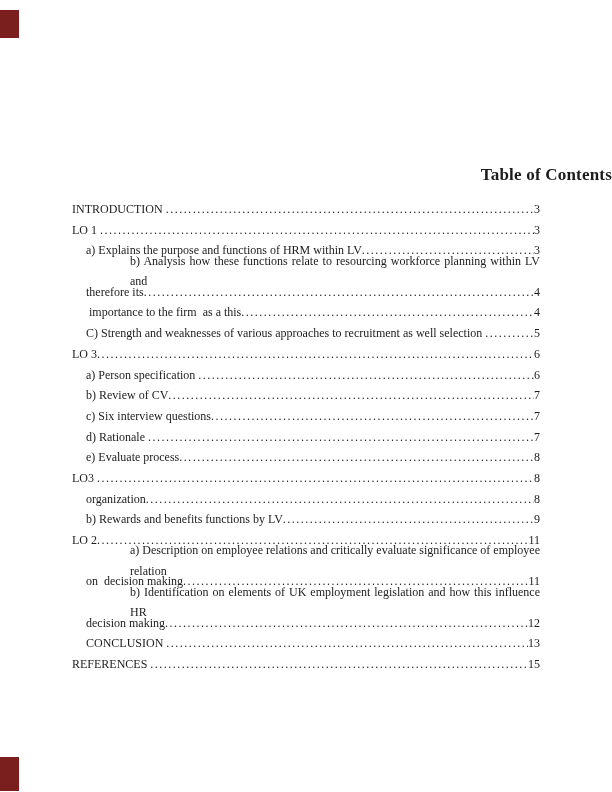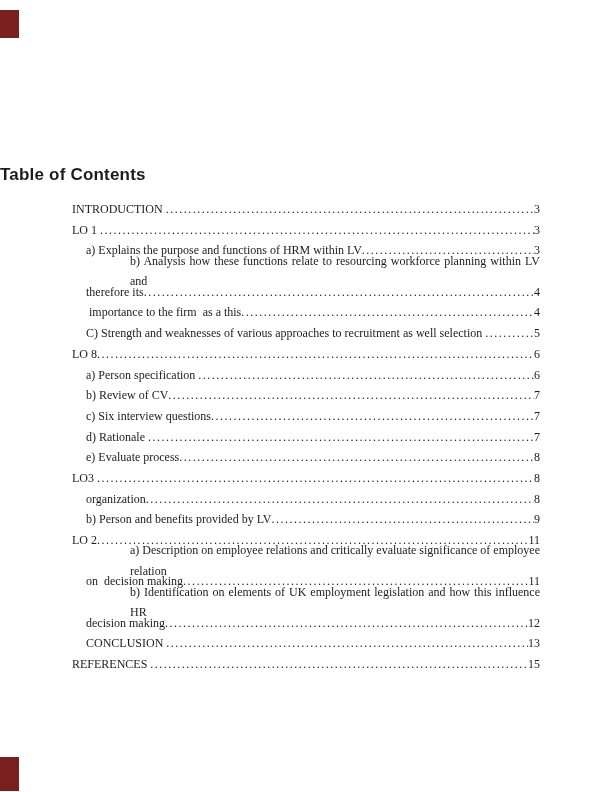--- a/index.html
+++ b/index.html
@@ -16,22 +16,22 @@
     left: 0;
     width: 19px;
   }
   .corner-mark.top { top: 10px; height: 28px; }
   .corner-mark.bottom { top: 757px; height: 34px; }
   .doc-title {
     position: absolute;
     top: 165px;
     left: 0;
     right: 0;
-    text-align: left;
-    font-family: Liberation Sans, sans-serif;
+    text-align: right;
+    font-family: Liberation Serif, serif;
     font-weight: bold;
     font-size: 17px;
     letter-spacing: 0.2px;
   }
   .toc {
     position: absolute;
     top: 199px;
     left: 72px;
     width: 468px;
   }
@@ -74,29 +74,29 @@
   <div class="doc-title">Table of Contents</div>
 
   <div class="toc">
       <div class="toc-row"><span class="toc-text">INTRODUCTION </span><span class="leader" style="color: rgb(28, 28, 28);"></span><span class="page-num">3</span></div>
       <div class="toc-row"><span class="toc-text">LO 1 </span><span class="leader" style="color: rgb(28, 28, 28);"></span><span class="page-num">3</span></div>
       <div class="toc-row indent-1"><span class="toc-text">a) Explains the purpose and functions of HRM within LV</span><span class="leader" style="color: rgb(28, 28, 28);"></span><span class="page-num">3</span></div>
       <div class="toc-row indent-1 justify"><span class="toc-text">b) Analysis how these functions relate to  resourcing workforce planning within LV and</span></div>
       <div class="toc-row indent-1"><span class="toc-text">therefore its</span><span class="leader" style="color: rgb(28, 28, 28);"></span><span class="page-num">4</span></div>
       <div class="toc-row indent-1"><span class="toc-text"> importance to the firm  as a this</span><span class="leader" style="color: rgb(28, 28, 28);"></span><span class="page-num">4</span></div>
       <div class="toc-row indent-1"><span class="toc-text">C) Strength and weaknesses of various approaches to recruitment as well selection </span><span class="leader" style="color: rgb(28, 28, 28);"></span><span class="page-num">5</span></div>
-      <div class="toc-row"><span class="toc-text">LO 8</span><span class="leader" style="color: rgb(28, 28, 28);"></span><span class="page-num">6</span></div>
+      <div class="toc-row"><span class="toc-text">LO 3</span><span class="leader" style="color: rgb(28, 28, 28);"></span><span class="page-num">6</span></div>
       <div class="toc-row indent-1"><span class="toc-text">a) Person specification </span><span class="leader" style="color: rgb(28, 28, 28);"></span><span class="page-num">6</span></div>
       <div class="toc-row indent-1"><span class="toc-text">b) Review of CV</span><span class="leader" style="color: rgb(28, 28, 28);"></span><span class="page-num">7</span></div>
       <div class="toc-row indent-1"><span class="toc-text">c) Six interview questions</span><span class="leader" style="color: rgb(28, 28, 28);"></span><span class="page-num">7</span></div>
       <div class="toc-row indent-1"><span class="toc-text">d) Rationale </span><span class="leader" style="color: rgb(28, 28, 28);"></span><span class="page-num">7</span></div>
       <div class="toc-row indent-1"><span class="toc-text">e) Evaluate process</span><span class="leader" style="color: rgb(28, 28, 28);"></span><span class="page-num">8</span></div>
       <div class="toc-row"><span class="toc-text">LO3 </span><span class="leader" style="color: rgb(28, 28, 28);"></span><span class="page-num">8</span></div>
       <div class="toc-row indent-1"><span class="toc-text">organization</span><span class="leader" style="color: rgb(28, 28, 28);"></span><span class="page-num">8</span></div>
-      <div class="toc-row indent-1"><span class="toc-text">b) Person and benefits provided by LV</span><span class="leader" style="color: rgb(28, 28, 28);"></span><span class="page-num">9</span></div>
+      <div class="toc-row indent-1"><span class="toc-text">b) Rewards and benefits functions by LV</span><span class="leader" style="color: rgb(28, 28, 28);"></span><span class="page-num">9</span></div>
       <div class="toc-row"><span class="toc-text">LO 2</span><span class="leader" style="color: rgb(28, 28, 28);"></span><span class="page-num">11</span></div>
       <div class="toc-row indent-1 justify"><span class="toc-text">a) Description on employee relations and critically evaluate significance of employee relation</span></div>
       <div class="toc-row indent-1"><span class="toc-text">on  decision making</span><span class="leader" style="color: rgb(28, 28, 28);"></span><span class="page-num">11</span></div>
       <div class="toc-row indent-1 justify"><span class="toc-text">b) Identification on elements of UK employment legislation and how this influence HR</span></div>
       <div class="toc-row indent-1"><span class="toc-text">decision making</span><span class="leader" style="color: rgb(28, 28, 28);"></span><span class="page-num">12</span></div>
       <div class="toc-row indent-1"><span class="toc-text">CONCLUSION </span><span class="leader" style="color: rgb(28, 28, 28);"></span><span class="page-num">13</span></div>
       <div class="toc-row"><span class="toc-text">REFERENCES </span><span class="leader" style="color: rgb(28, 28, 28);"></span><span class="page-num">15</span></div>
     </div>
 </div>
 

